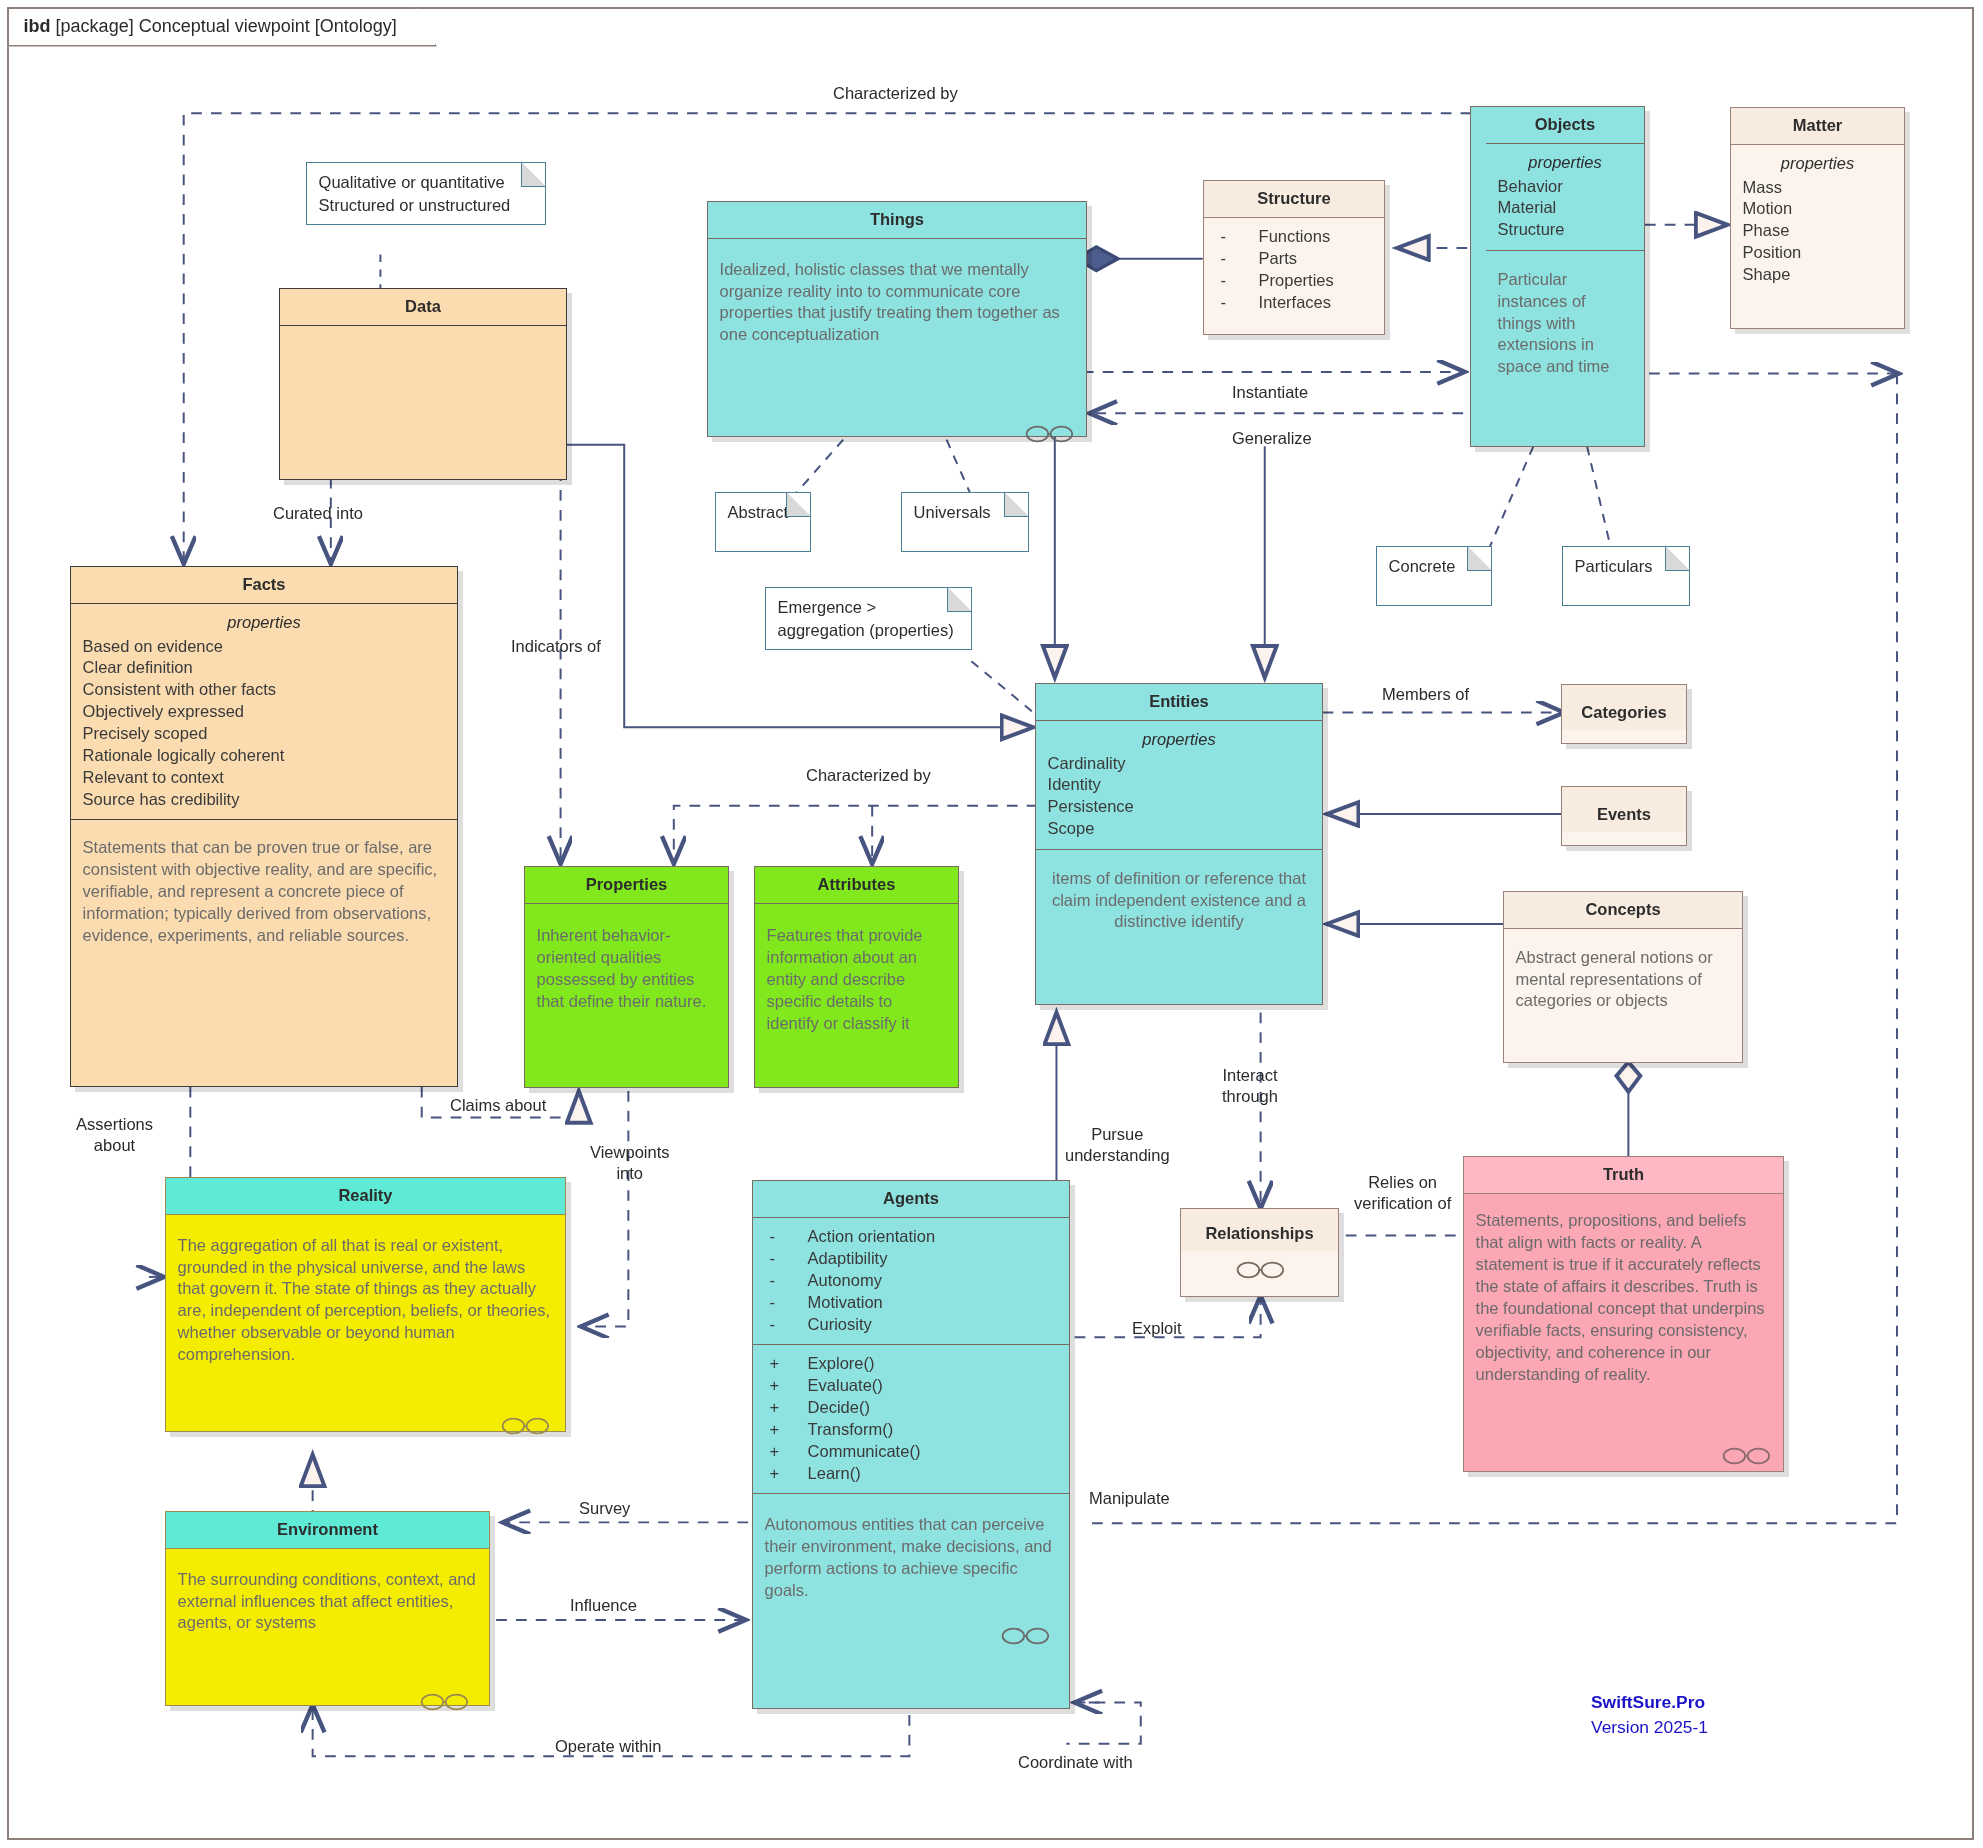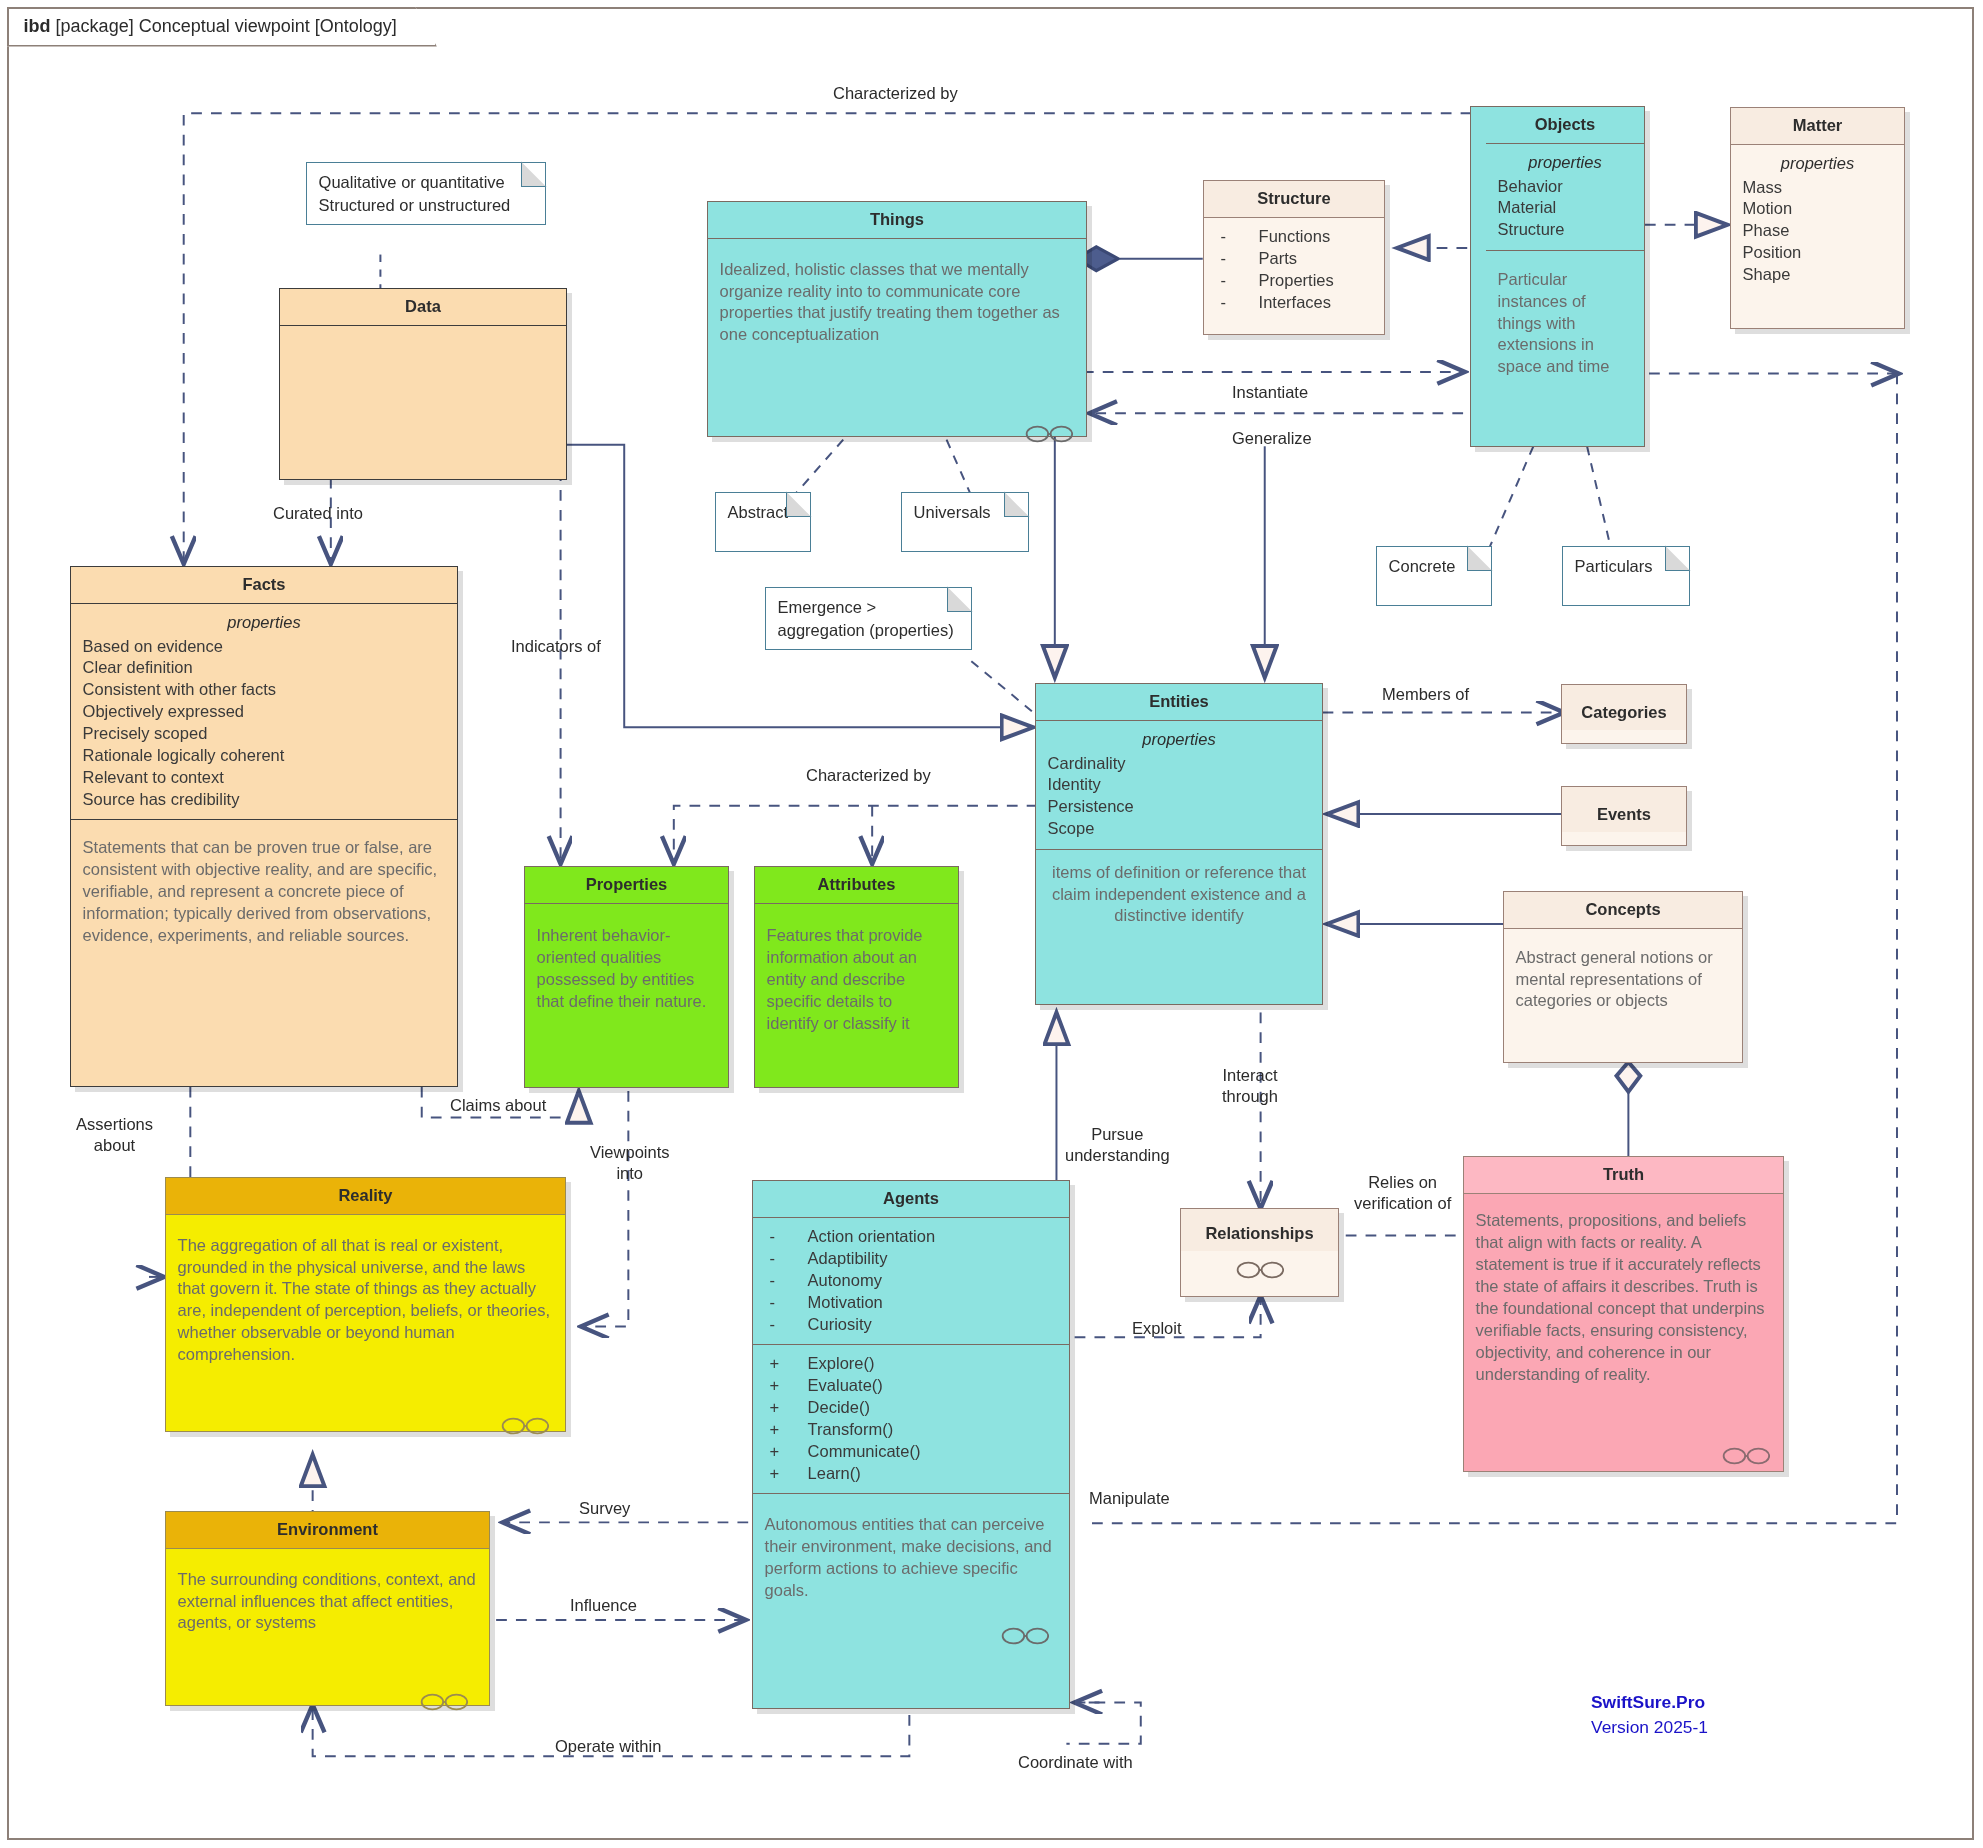--- a/index.html
+++ b/index.html
@@ -29,21 +29,21 @@
   .c-cyan   {background:#8ee3e0;border-color:#7a6a61;}
   .c-cyan   .title{background:#8ee3e0;}
   .c-orange {background:#fbdcb0;border-color:#3c3c3c;}
   .c-orange .title{background:#fbdcb0;border-bottom-color:#3c3c3c;}
   .c-orange .compartment + .compartment{border-top-color:#3c3c3c;}
   .c-cream  {background:#fcf4ec;border-color:#9b8177;}
   .c-cream  .title{background:#f8ece1;border-bottom-color:#9b8177;}
   .c-green  {background:#80e81c;border-color:#7a6a61;}
   .c-green  .title{background:#80e81c;}
   .c-yellow {background:#f5ed00;border-color:#9b8b50;}
-  .c-yellow .title{background:#eab308;border-bottom-color:#9b8b50;}
+  .c-yellow .title{background:#5eead4;border-bottom-color:#9b8b50;}
   .c-pink   {background:#fba7b4;border-color:#9b8177;}
   .c-pink   .title{background:#fdb8c3;border-bottom-color:#9b8177;}
 
   
   .note{position:absolute;box-sizing:border-box;border:1.7px solid #4a7f96;background:#fff;
         font-size:16.5px;color:#2d2d2d;padding:8.3px 11.6px;line-height:1.35;}
   .note .fold{position:absolute;right:-1.7px;top:-1.7px;width:25px;height:25px;background:#d9d9d9;
         border-left:1.7px solid #4a7f96;border-bottom:1.7px solid #4a7f96;
         clip-path:polygon(0 0,100% 100%,0 100%);}
 
@@ -274,21 +274,21 @@
     <div class="title">Entities</div>
     <div class="compartment">
       <div class="props-hdr">properties</div>
       <ul>
         <li>Cardinality</li>
         <li>Identity</li>
         <li>Persistence</li>
         <li>Scope</li>
       </ul>
     </div>
-    <div class="compartment desc" style="padding-top:12px;text-align:center">items of definition or reference that claim independent existence and a distinctive identify</div>
+    <div class="compartment desc" style="padding-top:18px;text-align:center">items of definition or reference that claim independent existence and a distinctive identify</div>
   </div>
 
   <div class="node c-cream" style="left:1561px;top:684px;width:126px;height:60px;">
     <div class="title" style="border-bottom:none;padding-top:18px">Categories</div>
   </div>
 
   <div class="node c-cream" style="left:1561px;top:786px;width:126px;height:60px;">
     <div class="title" style="border-bottom:none;padding-top:18px">Events</div>
   </div>
 

